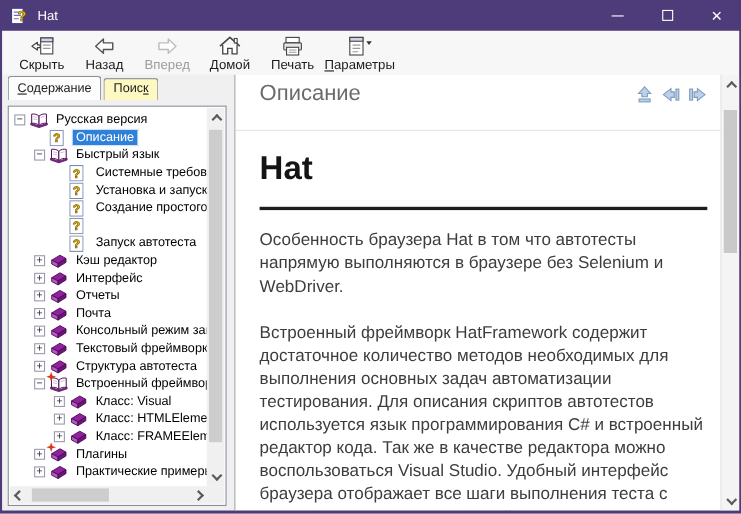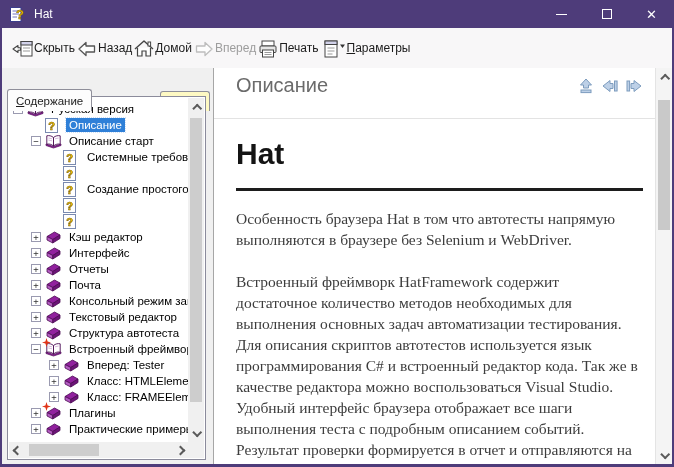--- a/index.html
+++ b/index.html
@@ -17,27 +17,27 @@
   .title-text { margin-left:8px; font-size:12px; }
   .win-controls { margin-left:auto; display:flex; height:100%; }
   .win-btn { width:45px; height:100%; display:flex; align-items:center; justify-content:center; }
   .glyph-min { width:11px; height:1px; background:#fff; display:block; }
   .glyph-max { width:10px; height:10px; border:1px solid #fff; display:block; }
   .glyph-close { color:#fff; font-size:13px; line-height:1; }
   
   .body-area { position:absolute; top:28px; left:2px; right:2px; bottom:3px; background:#f0f0f0; overflow:hidden; }
   
   .toolbar { position:absolute; top:0; left:0; right:0; height:40px; background:#f8f7f8; display:flex; align-items:center; padding-left:8px; }
-  .tb-btn { min-width:56px; height:38px; display:flex; align-items:center; justify-content:center; font-size:12px; color:#1c1c1c; margin-right:1px; }
+  .tb-btn { min-width:56px; height:38px; display:flex; flex-direction:column; align-items:center; justify-content:center; font-size:12px; color:#1c1c1c; margin-right:1px; }
   .tb-btn .tb-ico { height:21px; display:flex; align-items:flex-end; justify-content:center; }
   .tb-btn.disabled { color:#9d9d9d; }
   .ak { text-decoration: underline; }
   
   .left-pane { position:absolute; top:40px; left:0; width:210px; bottom:0; background:#f0f0f0; }
-  .tabs { position:absolute; top:20px; left:5px; right:0; height:23px; display:flex; align-items:flex-end;justify-content:space-between; }
+  .tabs { position:absolute; top:0; left:5px; right:0; height:23px; display:flex; align-items:flex-end; }
   .tab { font-size:11.5px; color:#1c1c1c; background:#fef9c3; border:1px solid #8f8f9a; border-bottom:none; border-radius:3px 3px 0 0; padding:3px 8px 4px; margin-right:2px; white-space:nowrap; }
   .tab.active { background:#fdfdfd; padding-top:5px; position:relative; z-index:2; }
   .tree-box { position:absolute; top:28px; left:5px; right:6px; bottom:4px; background:#fff; border:1px solid #8b8b9b; }
   .tree-view { position:absolute; top:1px; left:1px; right:17px; bottom:17px; overflow:hidden; padding-top:3px; }
   .trow { height:16px; display:flex; align-items:center; white-space:nowrap; font-size:11.5px; color:#000; }
   .texp { width:10px; height:10px; border:1px solid #9a9ab0; background:#fff; font-size:9px; line-height:8px; text-align:center; margin-right:4px; flex:none; color:#333; font-family:"DejaVu Sans Mono", monospace; }
   .texp.none { visibility:hidden; }
   .tico { width:17px; height:15px; margin-right:4px; flex:none; position:relative; }
   .tico .star { position:absolute; left:-3px; top:-4px; }
   .tlabel { padding:1px 3px; }
@@ -61,21 +61,21 @@
   .content-sb { position:absolute; top:0; right:0; bottom:0; width:17px; background:#f4f4f4; border-left:1px solid #e4e4e4; }
   .content-sb .sb-btn.bottom { position:absolute; bottom:0; left:0; }
   .content-sb .thumb { position:absolute; left:2px; right:2px; top:32px; height:130px; background:#c9c9c9; }
   .content-header { position:absolute; top:0; left:0; right:17px; height:51px; border-bottom:1px solid #e3e3e3; padding:6px 10px 0 22px; }
   .content-title { font-size:20px; color:#6b6b6b; font-weight:normal; }
   .breadcrumb { font-size:11.5px; color:#3a5a9b; margin-top:3px; }
   .nav-icons { position:absolute; right:12px; top:9px; display:flex; gap:6px; }
   .nav-icons span { display:inline-block; }
   .article { position:absolute; top:52px; left:0; right:17px; bottom:0; overflow:hidden; padding:17px 12px 0 22px; }
   .article h1 { font-size:30px; font-weight:bold; color:#141414; padding-bottom:17px; border-bottom:3px solid #1d1d1d; margin-bottom:17px; font-family:"Liberation Sans", sans-serif; }
-  .article p { font-size:15.5px; line-height:21px; color:#3d3d3d; margin-bottom:21px;font-family:Liberation Serif, serif; }
+  .article p { font-size:15.5px; line-height:21px; color:#3d3d3d; margin-bottom:21px; }
 </style>
 </head>
 <body>
 
 <div class="window">
 
   <div class="titlebar">
     <span class="app-icon">
       <svg width="17" height="17" viewBox="0 0 17 17">
         <rect x="1.5" y="1.5" width="10.5" height="14" fill="#fff" stroke="#3c3c8c"></rect>
@@ -115,37 +115,37 @@
         <span>Скрыть</span>
       </div>
       <div class="tb-btn">
         <span class="tb-ico">
           <svg width="22" height="20" viewBox="0 0 22 20">
             <path d="M10 3.5 L3 10 L10 16.5 V13 H18.5 V7 H10 Z" fill="#fdfdfd" stroke="#555" stroke-width="1.3" stroke-linejoin="round"></path>
           </svg>
         </span>
         <span>Назад</span>
       </div>
+      <div class="tb-btn disabled">
+        <span class="tb-ico">
+          <svg width="22" height="20" viewBox="0 0 22 20">
+            <path d="M12 3.5 L19 10 L12 16.5 V13 H3.5 V7 H12 Z" fill="#fdfdfd" stroke="#bdbdbd" stroke-width="1.3" stroke-linejoin="round"></path>
+          </svg>
+        </span>
+        <span>Вперед</span>
+      </div>
       <div class="tb-btn">
         <span class="tb-ico">
           <svg width="22" height="20" viewBox="0 0 22 20">
             <path d="M2 10 L11 2 L20 10" fill="none" stroke="#444" stroke-width="1.4" stroke-linejoin="round"></path>
             <path d="M4.5 8.8 V17 H9 V12 H13 V17 H17.5 V8.8" fill="#fff" stroke="#444" stroke-width="1.2"></path>
             <rect x="15" y="3" width="2.6" height="4" fill="#fff" stroke="#444"></rect>
           </svg>
         </span>
         <span>Домой</span>
-      </div>
-      <div class="tb-btn disabled">
-        <span class="tb-ico">
-          <svg width="22" height="20" viewBox="0 0 22 20">
-            <path d="M12 3.5 L19 10 L12 16.5 V13 H3.5 V7 H12 Z" fill="#fdfdfd" stroke="#bdbdbd" stroke-width="1.3" stroke-linejoin="round"></path>
-          </svg>
-        </span>
-        <span>Вперед</span>
       </div>
       <div class="tb-btn">
         <span class="tb-ico">
           <svg width="22" height="20" viewBox="0 0 22 20">
             <rect x="5" y="2" width="12" height="5" fill="#fff" stroke="#444"></rect>
             <rect x="3" y="7" width="16" height="6.5" rx="1" fill="#e6e6e6" stroke="#444"></rect>
             <rect x="5.5" y="11" width="11" height="7" fill="#fff" stroke="#444"></rect>
             <line x1="7.5" y1="13.5" x2="14.5" y2="13.5" stroke="#999"></line>
             <line x1="7.5" y1="15.5" x2="14.5" y2="15.5" stroke="#999"></line>
           </svg>
@@ -197,36 +197,37 @@
             <div class="trow" style="padding-left: 22px;">
               <span class="texp">−</span>
               <span class="tico"><svg width="17" height="15" viewBox="0 0 17 15">
                   <path d="M1 11.5 L8.5 14 L16 11.5 L16 10 L8.5 12.5 L1 10 Z" fill="#91219e" stroke="#4a0a52" stroke-width="0.7"></path>
                   <path d="M8.5 3.5 C6.5 1.8 4 1.3 1.8 1.8 L1.8 10.2 C4 9.7 6.5 10.2 8.5 12 Z" fill="#fff" stroke="#4a0a52" stroke-width="0.9"></path>
                   <path d="M8.5 3.5 C10.5 1.8 13 1.3 15.2 1.8 L15.2 10.2 C13 9.7 10.5 10.2 8.5 12 Z" fill="#fff" stroke="#4a0a52" stroke-width="0.9"></path>
                   <line x1="3.3" y1="4" x2="7" y2="4.8" stroke="#c9a0d0" stroke-width="0.7"></line>
                   <line x1="3.3" y1="6" x2="7" y2="6.8" stroke="#c9a0d0" stroke-width="0.7"></line>
                   <line x1="10" y1="4.8" x2="13.7" y2="4" stroke="#c9a0d0" stroke-width="0.7"></line>
                 </svg></span>
-              <span class="tlabel">Описание старт</span>
+              <span class="tlabel">Быстрый язык</span>
             </div>
             <div class="trow" style="padding-left: 40px;">
               <span class="texp none"></span>
               <span class="tico"><svg width="13" height="15" viewBox="0 0 13 15">
                   <rect x="0.5" y="0.5" width="12" height="14" fill="#fff" stroke="#7a8ab0"></rect>
                   <text x="6.5" y="11.5" text-anchor="middle" font-size="11" font-weight="bold" fill="#f2c500" stroke="#7a5a00" stroke-width="0.6" font-family="Liberation Sans, sans-serif">?</text>
                 </svg></span>
               <span class="tlabel">Системные требования</span>
             </div>
             <div class="trow" style="padding-left: 40px;">
               <span class="texp none"></span>
               <span class="tico"><svg width="13" height="15" viewBox="0 0 13 15">
                   <rect x="0.5" y="0.5" width="12" height="14" fill="#fff" stroke="#7a8ab0"></rect>
                   <text x="6.5" y="11.5" text-anchor="middle" font-size="11" font-weight="bold" fill="#f2c500" stroke="#7a5a00" stroke-width="0.6" font-family="Liberation Sans, sans-serif">?</text>
                 </svg></span>
+              <span class="tlabel">Установка и запуск</span>
             </div>
             <div class="trow" style="padding-left: 40px;">
               <span class="texp none"></span>
               <span class="tico"><svg width="13" height="15" viewBox="0 0 13 15">
                   <rect x="0.5" y="0.5" width="12" height="14" fill="#fff" stroke="#7a8ab0"></rect>
                   <text x="6.5" y="11.5" text-anchor="middle" font-size="11" font-weight="bold" fill="#f2c500" stroke="#7a5a00" stroke-width="0.6" font-family="Liberation Sans, sans-serif">?</text>
                 </svg></span>
               <span class="tlabel">Создание простого автотеста</span>
             </div>
             <div class="trow" style="padding-left: 40px;">
@@ -235,20 +236,21 @@
                   <rect x="0.5" y="0.5" width="12" height="14" fill="#fff" stroke="#7a8ab0"></rect>
                   <text x="6.5" y="11.5" text-anchor="middle" font-size="11" font-weight="bold" fill="#f2c500" stroke="#7a5a00" stroke-width="0.6" font-family="Liberation Sans, sans-serif">?</text>
                 </svg></span>
             </div>
             <div class="trow" style="padding-left: 40px;">
               <span class="texp none"></span>
               <span class="tico"><svg width="13" height="15" viewBox="0 0 13 15">
                   <rect x="0.5" y="0.5" width="12" height="14" fill="#fff" stroke="#7a8ab0"></rect>
                   <text x="6.5" y="11.5" text-anchor="middle" font-size="11" font-weight="bold" fill="#f2c500" stroke="#7a5a00" stroke-width="0.6" font-family="Liberation Sans, sans-serif">?</text>
                 </svg></span>
+              <span class="tlabel">Запуск автотеста</span>
             </div>
             <div class="trow" style="padding-left: 22px;">
               <span class="texp">+</span>
               <span class="tico"><svg width="17" height="15" viewBox="0 0 17 15">
                   <path d="M2 6.5 L9.5 2 L15 5 L7.8 9.5 Z" fill="#91219e" stroke="#4a0a52" stroke-width="0.8"></path>
                   <path d="M2 6.5 L7.8 9.5 L7.8 13 L2 10 Z" fill="#b45cc2" stroke="#4a0a52" stroke-width="0.8"></path>
                   <path d="M15 5 L7.8 9.5 L7.8 13 L15 8.5 Z" fill="#6d1478" stroke="#4a0a52" stroke-width="0.8"></path>
                 </svg></span>
               <span class="tlabel">Кэш редактор</span>
             </div>
@@ -288,21 +290,21 @@
                 </svg></span>
               <span class="tlabel">Консольный режим запуска</span>
             </div>
             <div class="trow" style="padding-left: 22px;">
               <span class="texp">+</span>
               <span class="tico"><svg width="17" height="15" viewBox="0 0 17 15">
                   <path d="M2 6.5 L9.5 2 L15 5 L7.8 9.5 Z" fill="#91219e" stroke="#4a0a52" stroke-width="0.8"></path>
                   <path d="M2 6.5 L7.8 9.5 L7.8 13 L2 10 Z" fill="#b45cc2" stroke="#4a0a52" stroke-width="0.8"></path>
                   <path d="M15 5 L7.8 9.5 L7.8 13 L15 8.5 Z" fill="#6d1478" stroke="#4a0a52" stroke-width="0.8"></path>
                 </svg></span>
-              <span class="tlabel">Текстовый редактор</span>
+              <span class="tlabel">Текстовый фреймворк</span>
             </div>
             <div class="trow" style="padding-left: 22px;">
               <span class="texp">+</span>
               <span class="tico"><svg width="17" height="15" viewBox="0 0 17 15">
                   <path d="M2 6.5 L9.5 2 L15 5 L7.8 9.5 Z" fill="#91219e" stroke="#4a0a52" stroke-width="0.8"></path>
                   <path d="M2 6.5 L7.8 9.5 L7.8 13 L2 10 Z" fill="#b45cc2" stroke="#4a0a52" stroke-width="0.8"></path>
                   <path d="M15 5 L7.8 9.5 L7.8 13 L15 8.5 Z" fill="#6d1478" stroke="#4a0a52" stroke-width="0.8"></path>
                 </svg></span>
               <span class="tlabel">Структура автотеста</span>
             </div>
@@ -320,21 +322,21 @@
                 </svg></span>
               <span class="tlabel">Встроенный фреймворк</span>
             </div>
             <div class="trow" style="padding-left: 40px;">
               <span class="texp">+</span>
               <span class="tico"><svg width="17" height="15" viewBox="0 0 17 15">
                   <path d="M2 6.5 L9.5 2 L15 5 L7.8 9.5 Z" fill="#91219e" stroke="#4a0a52" stroke-width="0.8"></path>
                   <path d="M2 6.5 L7.8 9.5 L7.8 13 L2 10 Z" fill="#b45cc2" stroke="#4a0a52" stroke-width="0.8"></path>
                   <path d="M15 5 L7.8 9.5 L7.8 13 L15 8.5 Z" fill="#6d1478" stroke="#4a0a52" stroke-width="0.8"></path>
                 </svg></span>
-              <span class="tlabel">Вперед: Tester</span>
+              <span class="tlabel">Класс: Visual</span>
             </div>
             <div class="trow" style="padding-left: 40px;">
               <span class="texp">+</span>
               <span class="tico"><svg width="17" height="15" viewBox="0 0 17 15">
                   <path d="M2 6.5 L9.5 2 L15 5 L7.8 9.5 Z" fill="#91219e" stroke="#4a0a52" stroke-width="0.8"></path>
                   <path d="M2 6.5 L7.8 9.5 L7.8 13 L2 10 Z" fill="#b45cc2" stroke="#4a0a52" stroke-width="0.8"></path>
                   <path d="M15 5 L7.8 9.5 L7.8 13 L15 8.5 Z" fill="#6d1478" stroke="#4a0a52" stroke-width="0.8"></path>
                 </svg></span>
               <span class="tlabel">Класс: HTMLElement</span>
             </div>

